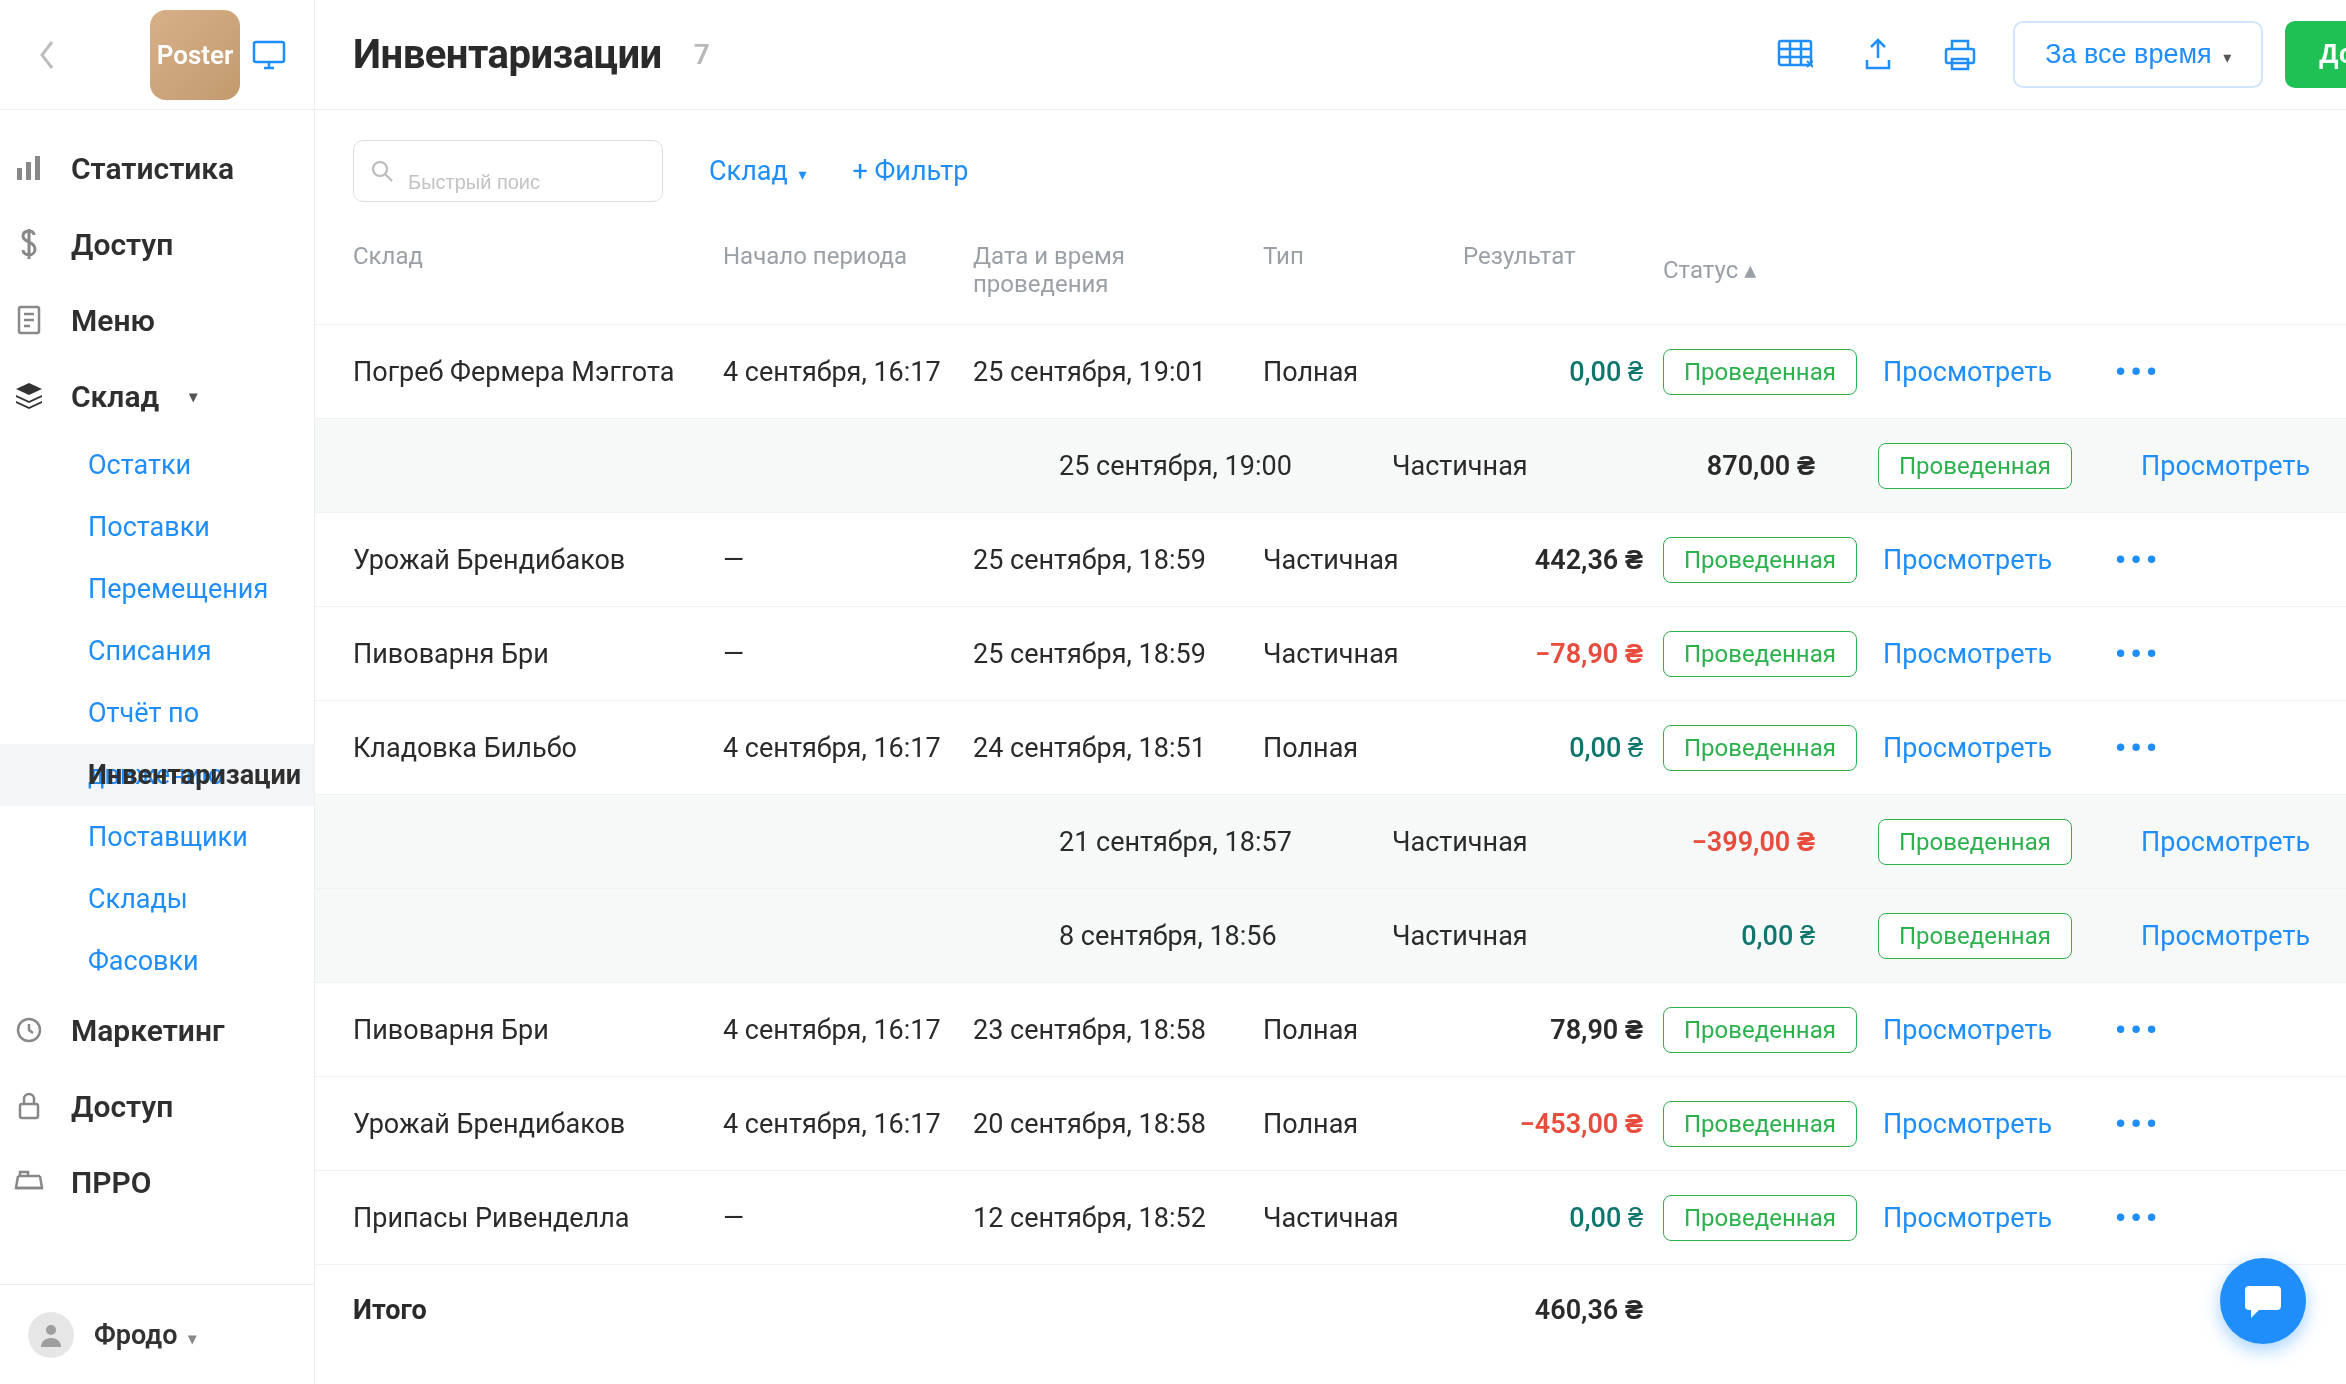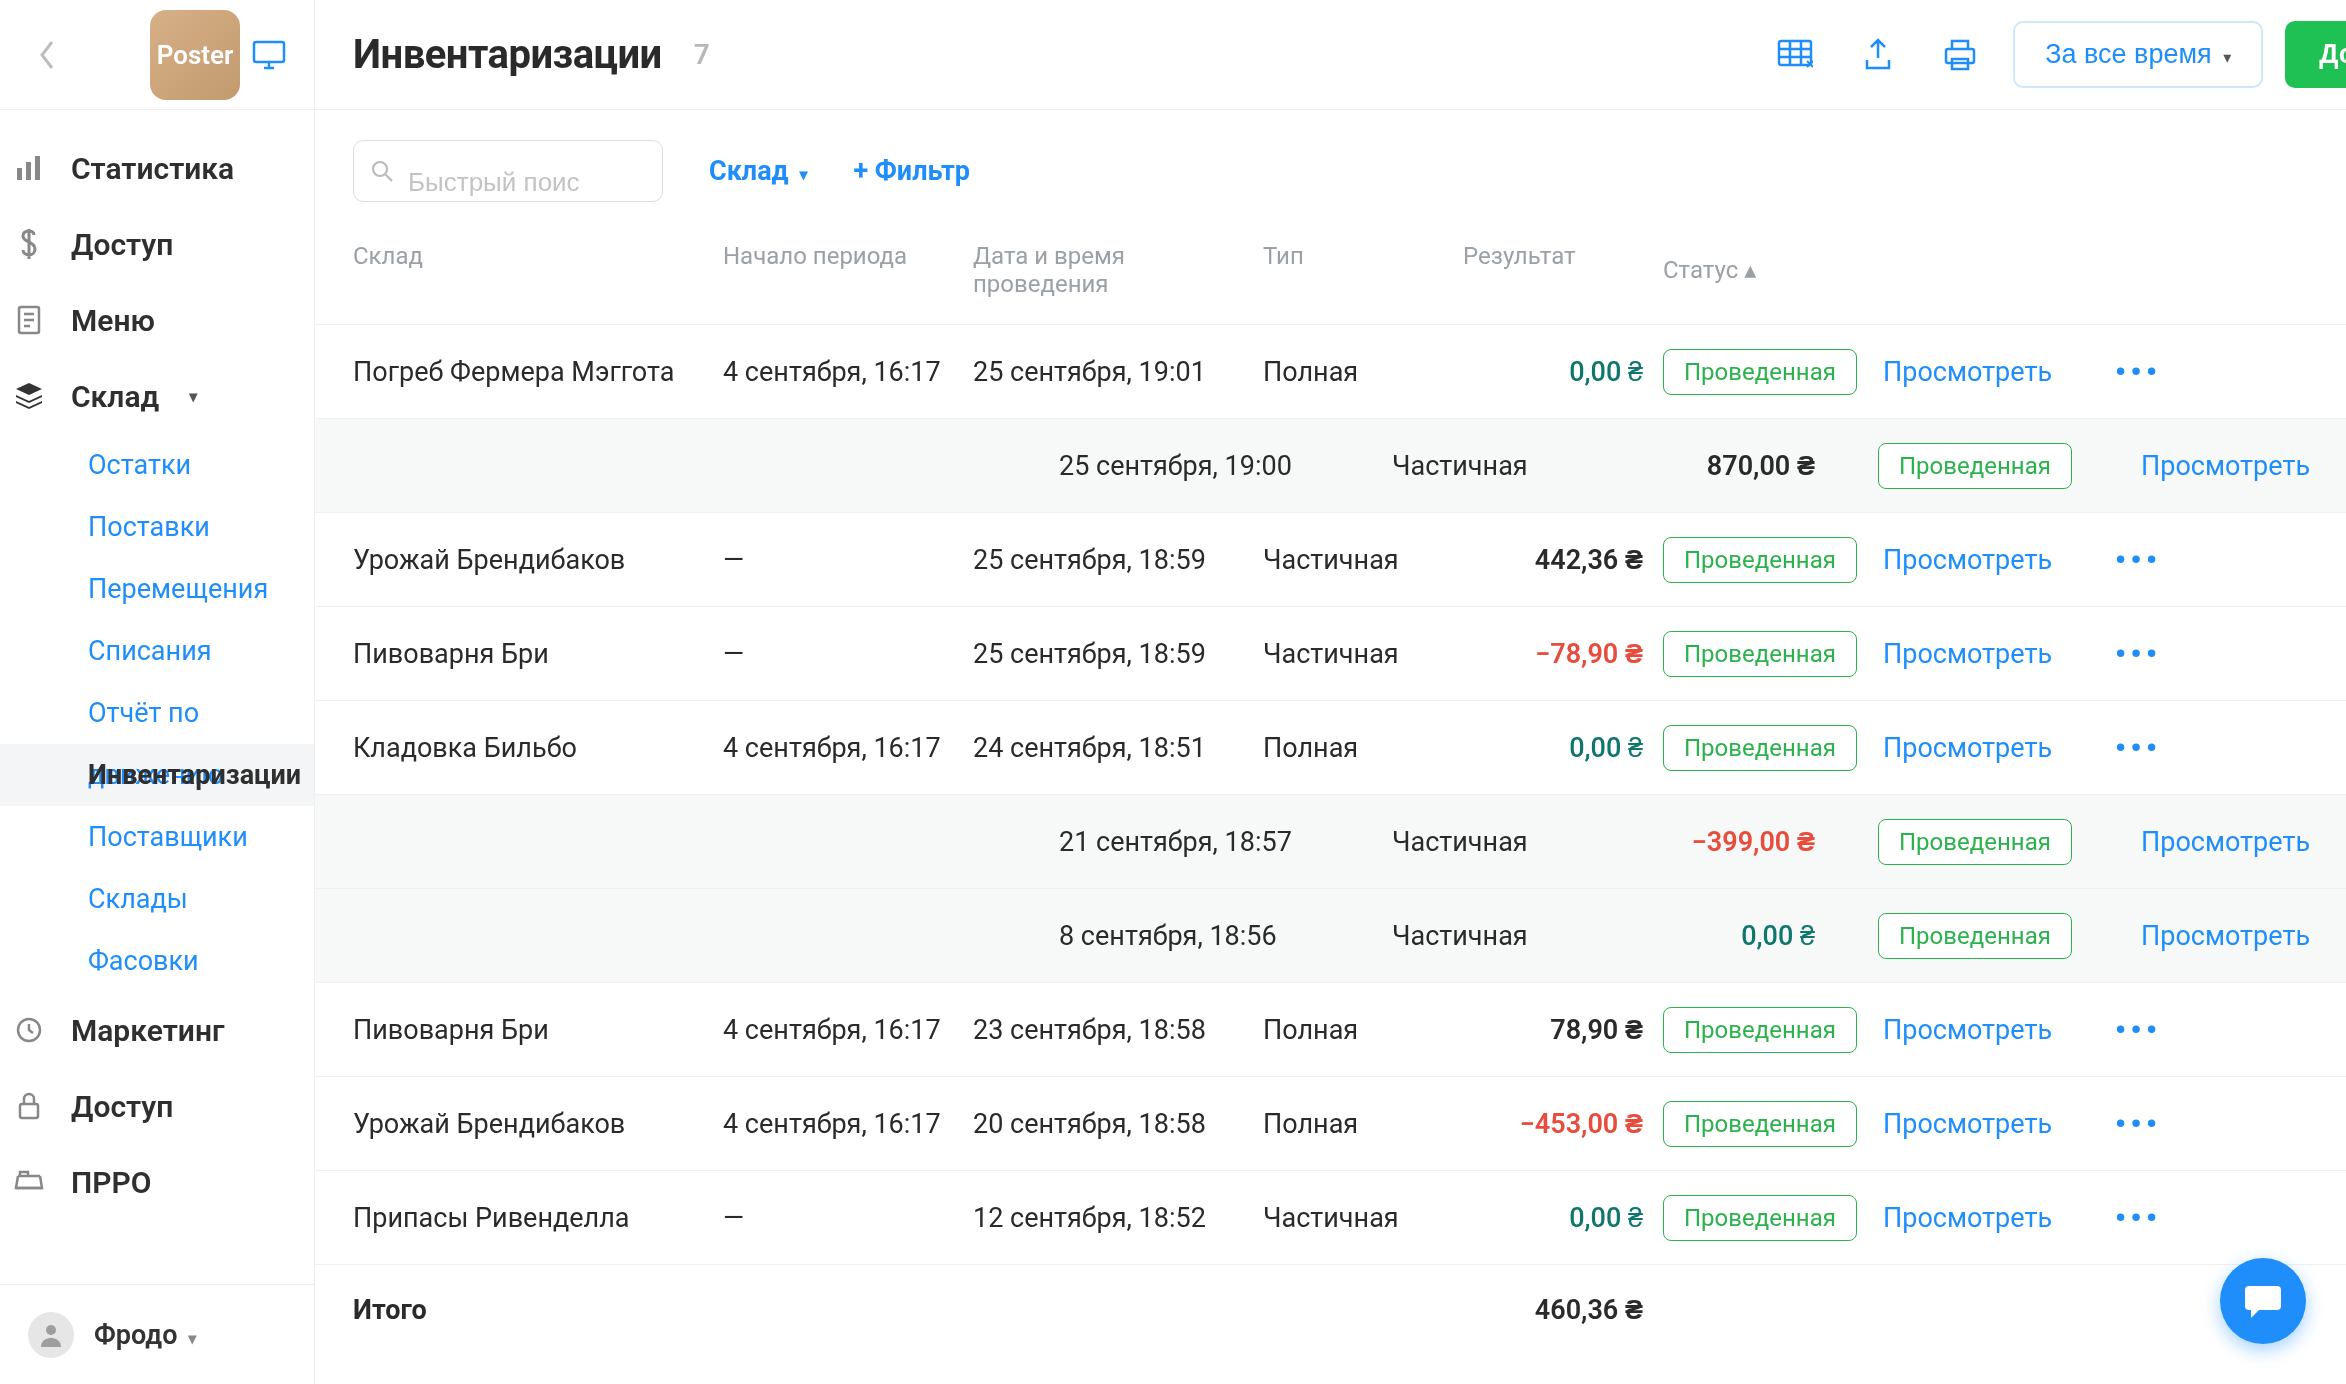--- a/index.html
+++ b/index.html
@@ -33,23 +33,23 @@
 .header { height: 110px; border-bottom: 1px solid #eceeef; display: flex; align-items: center; padding: 0 38px; gap: 22px; }
 .h-title { font-size: 40px; font-weight: 700; letter-spacing: -0.5px; margin-right: 10px; }
 .h-count { color: #b8b8b8; font-size: 28px; font-weight: 600; }
 .header-spacer { flex: 1; }
 .hicon { color: #1f8efa; padding: 10px 14px; cursor: pointer; }
 .btn-outline { border: 2px solid #cfe6fc; color: #1f8efa; background: #fff; border-radius: 10px; padding: 16px 30px; font-size: 27px; font-weight: 500; cursor: pointer; }
 .btn-primary { background: #1fc155; color: #fff; border: none; border-radius: 10px; padding: 18px 34px; font-size: 27px; font-weight: 600; cursor: pointer; }
 
 .filters { display: flex; align-items: center; padding: 30px 38px 14px 38px; gap: 46px; }
 .search-box { position: relative; width: 310px; height: 62px; border: 1px solid #dedede; border-radius: 10px; display: flex; align-items: center; padding: 0 16px; gap: 14px; color: #bbb; }
-.search-box input { border: none; outline: none; font-size: 26px; color: #333; width: 100%; margin-top: 22px; }
+.search-box input { border: none; outline: none; font-size: 20px; color: #333; width: 100%; margin-top: 22px; }
 .search-box input::placeholder { color: #c3c3c3; }
-.filter-link { color: #1f8efa; font-size: 27px; cursor: pointer; font-weight: bold; }
+.filter-link { color: #1f8efa; font-size: 27px; cursor: pointer; }
 
 .table { width: 100%; }
 .thead { display: grid; grid-template-columns: 370px 250px 290px 200px 200px 220px 210px 90px; padding: 26px 38px; color: #9aa0a6; font-size: 24px; }
 .thead .th-sort { display: flex; align-items: center; gap: 6px; }
 .tbody .row { display: grid; grid-template-columns: 370px 250px 290px 200px 200px 220px 210px 90px; align-items: center; padding: 0 38px; height: 94px; border-top: 1px solid #f0f1f2; font-size: 27px; }
 .row.sub { background: #f7f8f8; gap: 43px; }
 .cell-result { text-align: right; font-weight: 600; padding-right: 20px; }
 .muted { color: #0f766e; font-weight: 500; }
 .neg { color: #e74c3c; }
 .badge { display: inline-block; border: 1.5px solid #2bb24c; color: #2bb24c; border-radius: 8px; padding: 8px 20px; font-size: 24px; background: #fff; }

